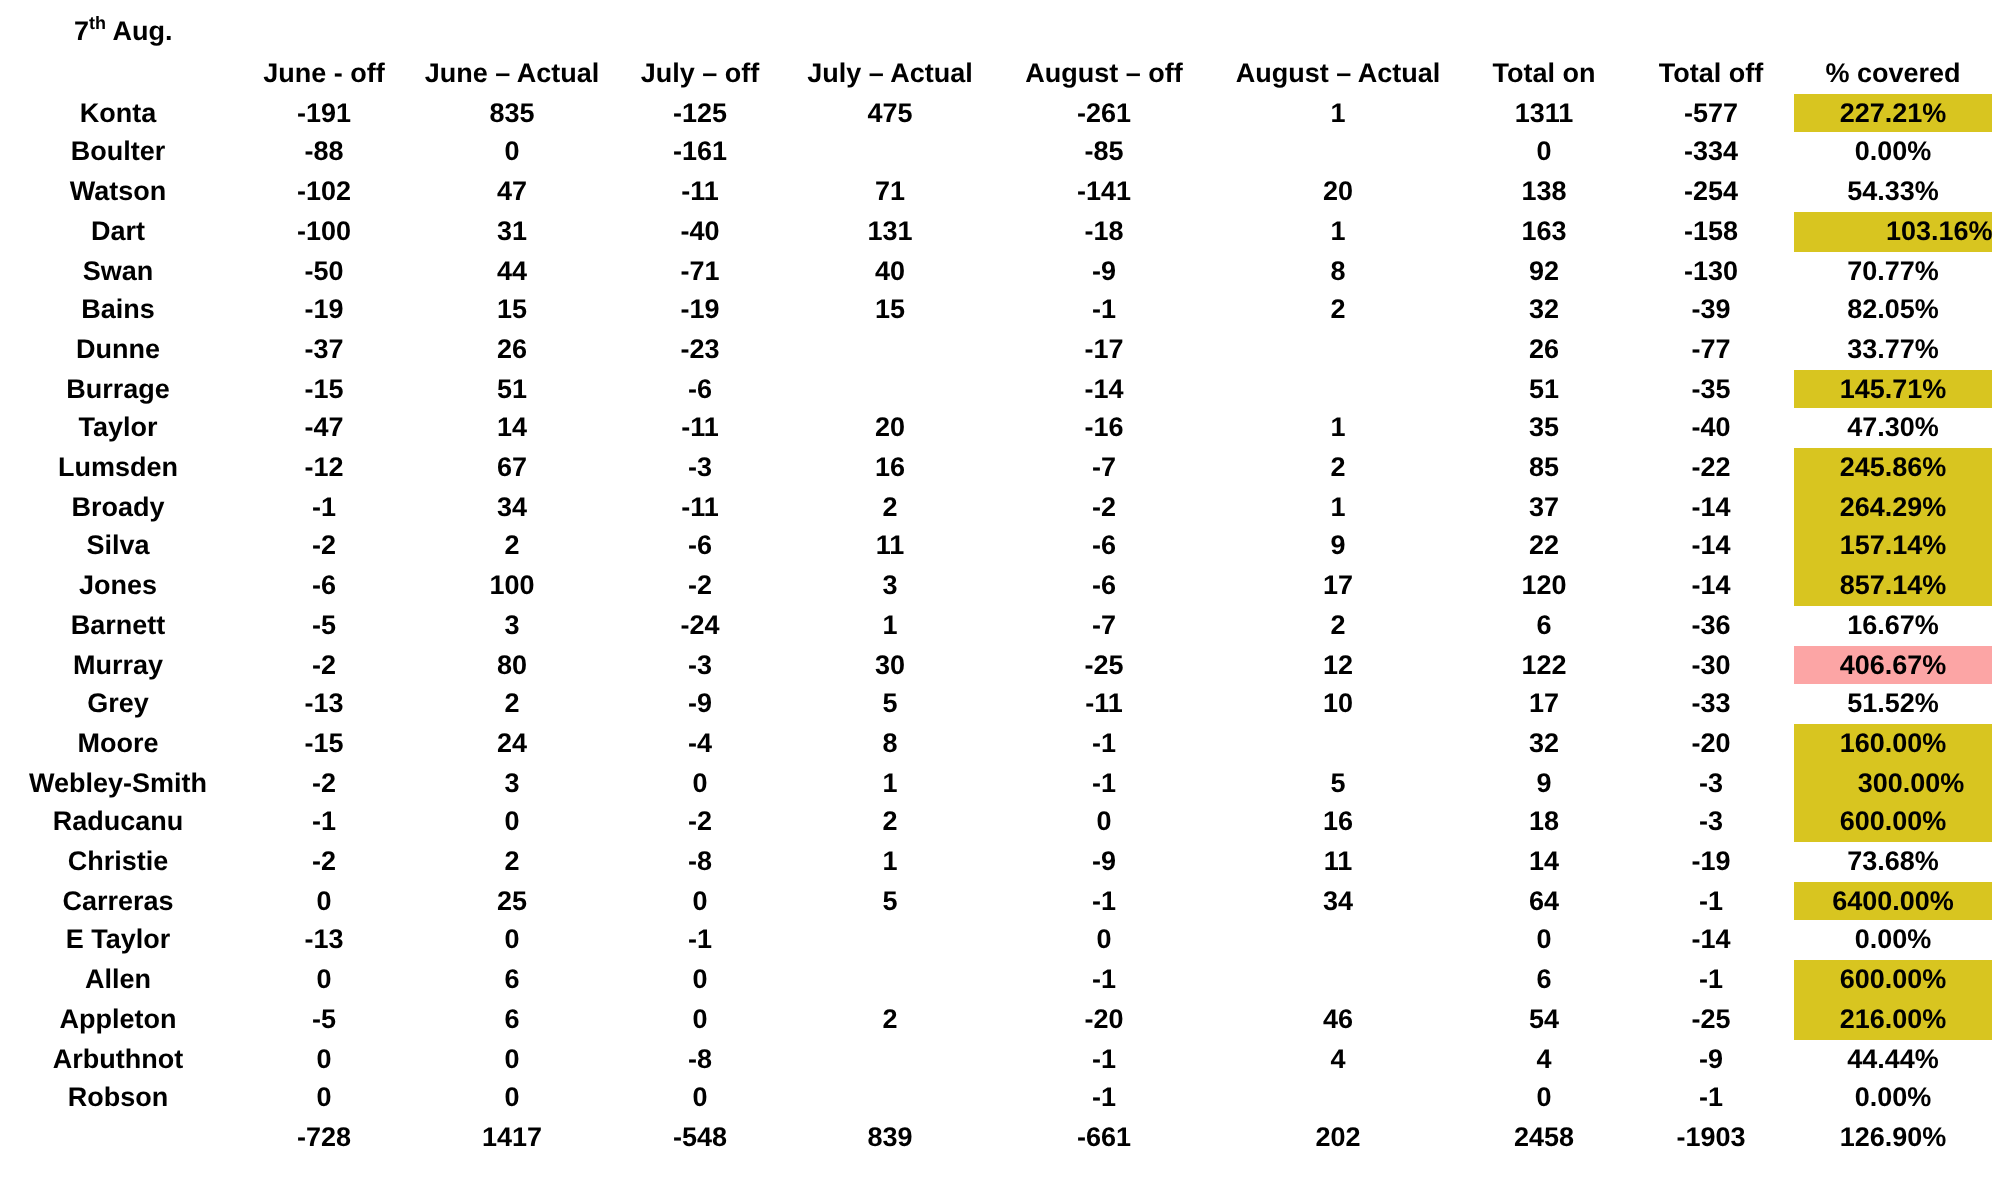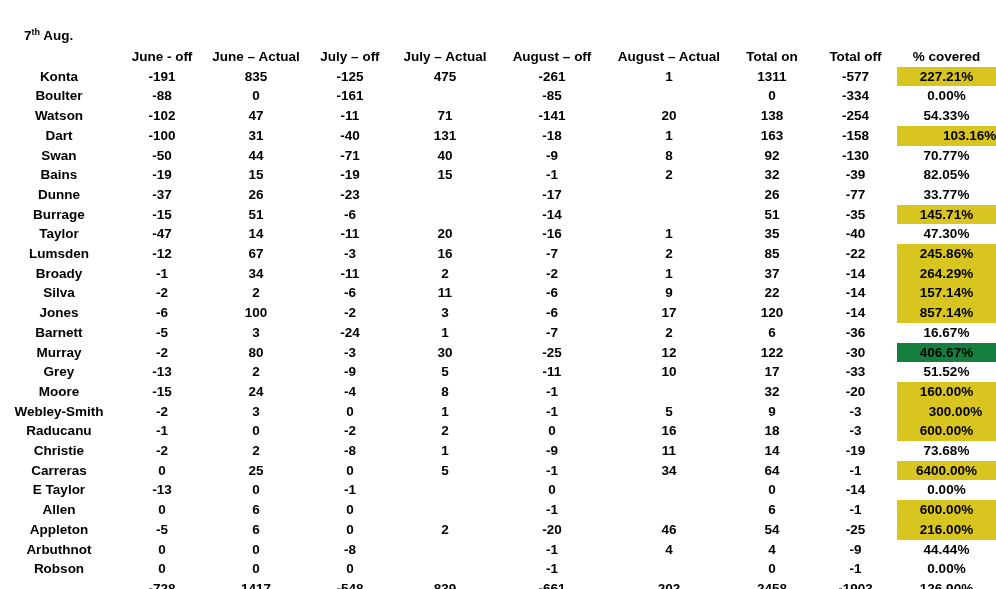--- a/index.html
+++ b/index.html
@@ -11,24 +11,23 @@
     overflow: hidden;
     font-family: "Liberation Sans", sans-serif;
     color: #000000;
   }
   .sheet {
     width: 996px;
   }
   .sheet-title {
     font-weight: bold;
     font-size: 13.5px;
-    padding: 7px 0 3px 24px;
+    padding: 7px 0 3px 37px;
     height: 17px;
     line-height: 17px;
-    margin-top: 20px;
   }
   .sheet-title sup {
     font-size: 9px;
     vertical-align: super;
     line-height: 0;
   }
   table.grid {
     border-collapse: collapse;
     table-layout: fixed;
     width: 996px;
@@ -264,21 +263,21 @@
         <tr>
           <td>Murray</td>
           <td>-2</td>
           <td>80</td>
           <td>-3</td>
           <td>30</td>
           <td>-25</td>
           <td>12</td>
           <td>122</td>
           <td>-30</td>
-          <td class="hl" style="background: #15803d; margin-left: 12px;">406.67%</td>
+          <td class="hl" style="background: #fca5a5; margin-left: 12px;">406.67%</td>
         </tr>
         <tr>
           <td>Grey</td>
           <td>-13</td>
           <td>2</td>
           <td>-9</td>
           <td>5</td>
           <td>-11</td>
           <td>10</td>
           <td>17</td>

